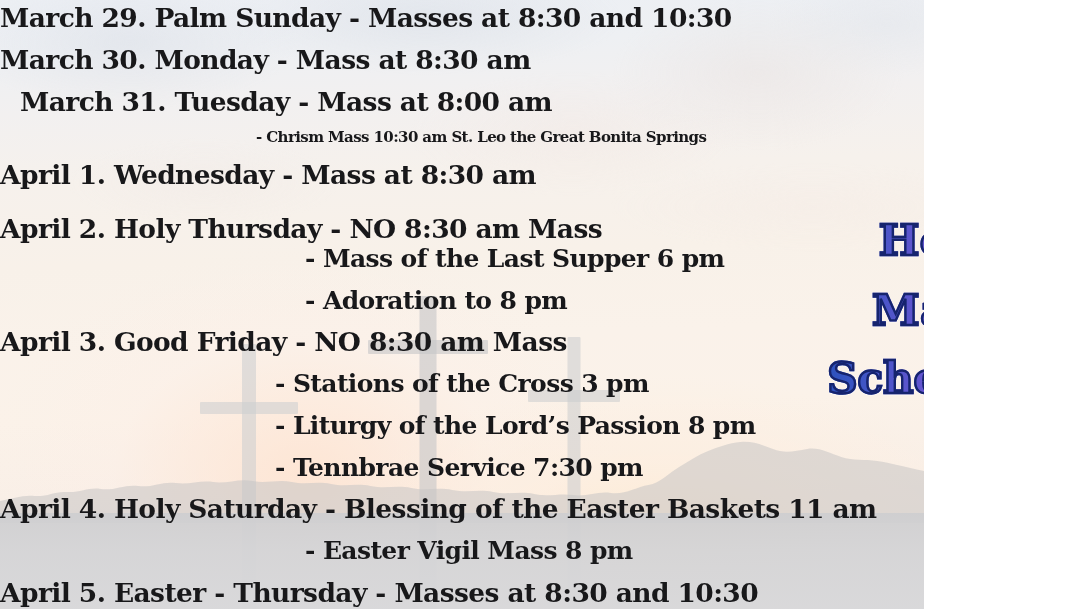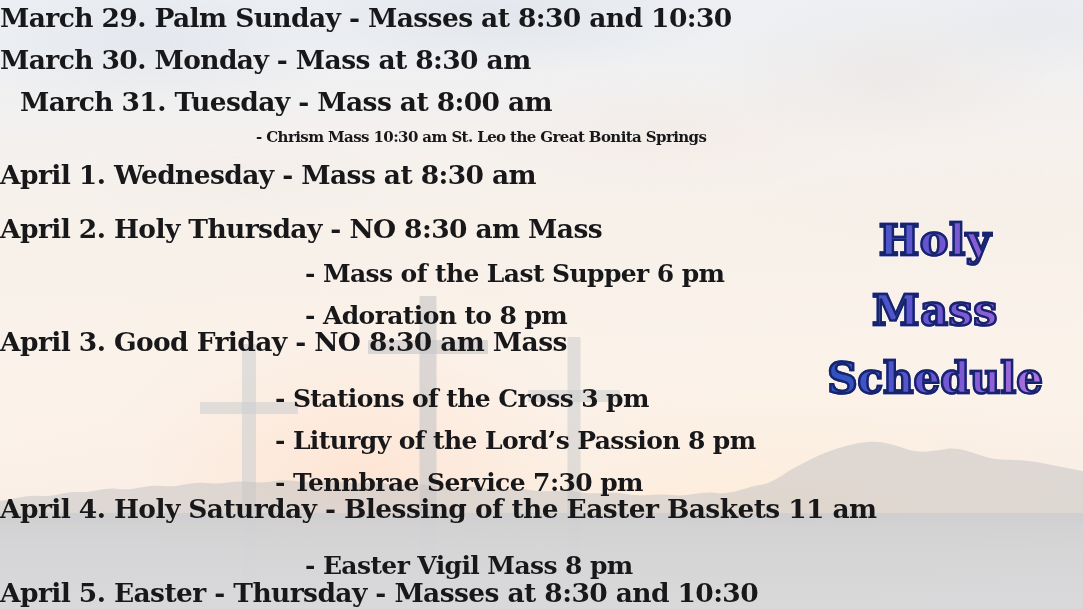--- a/index.html
+++ b/index.html
@@ -3,21 +3,21 @@
 <meta charset="utf-8">
 <style>
   html, body {
     margin: 0;
     padding: 0;
     background: #ffffff;
   }
 
   #poster {
     position: relative;
-    width: 1083px;
+    width: 924px;
     height: 609px;
     overflow: hidden;
     font-family: "DejaVu Serif", "Liberation Serif", serif;
     background: #8b5cf6;
   }
 
   
   .bg-layer { position: absolute; inset: 0; }
 
   .bg-sky {
@@ -97,21 +97,21 @@
     position: absolute;
     white-space: nowrap;
     color: #18181a;
     font-family: "DejaVu Serif", "Liberation Serif", serif;
     font-weight: bold;
     letter-spacing: -0.6px;
     line-height: 1;
     text-shadow: 0 0 1px rgba(255,255,255,0.35);
   }
   .line.major  { font-size: 26.5px; }
-  .line.sub    { font-size: 25px; margin-top: 15px; }
+  .line.sub    { font-size: 25px; }
   .line.tiny   { font-size: 15px; }
 
   
   .title-block {
     position: absolute;
     left: 804px;
     top: 206px;
     width: 262px;
     text-align: center;
   }

